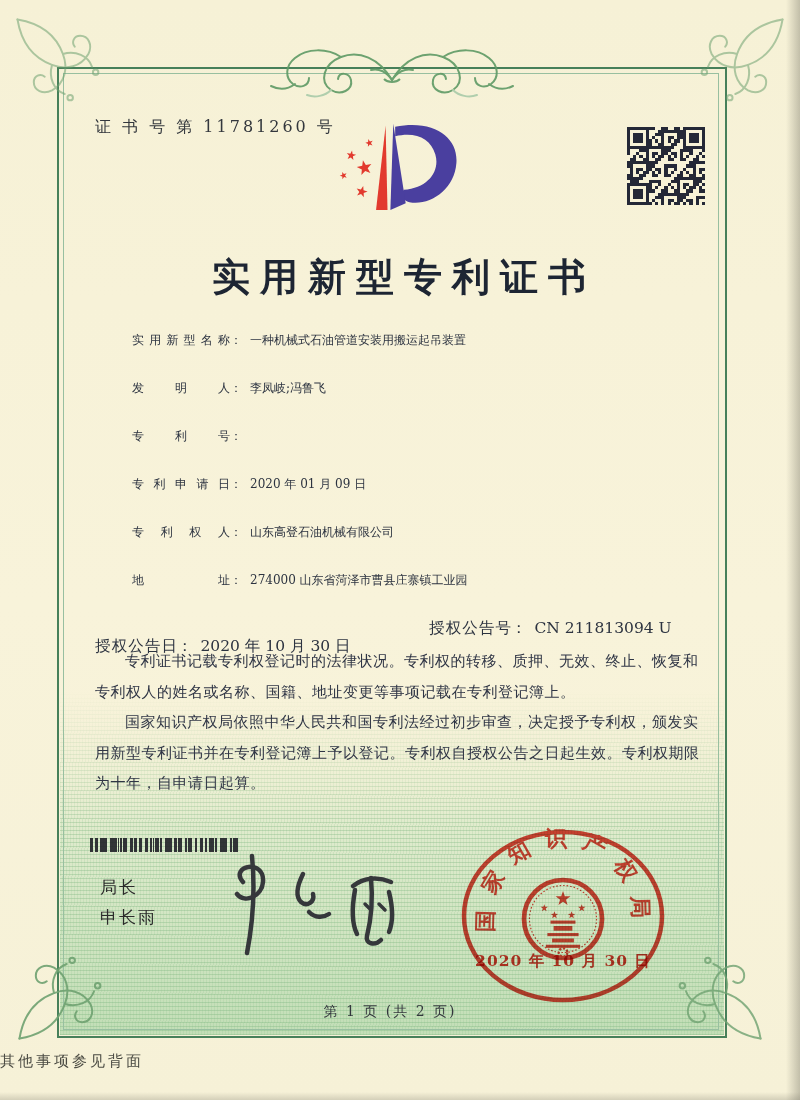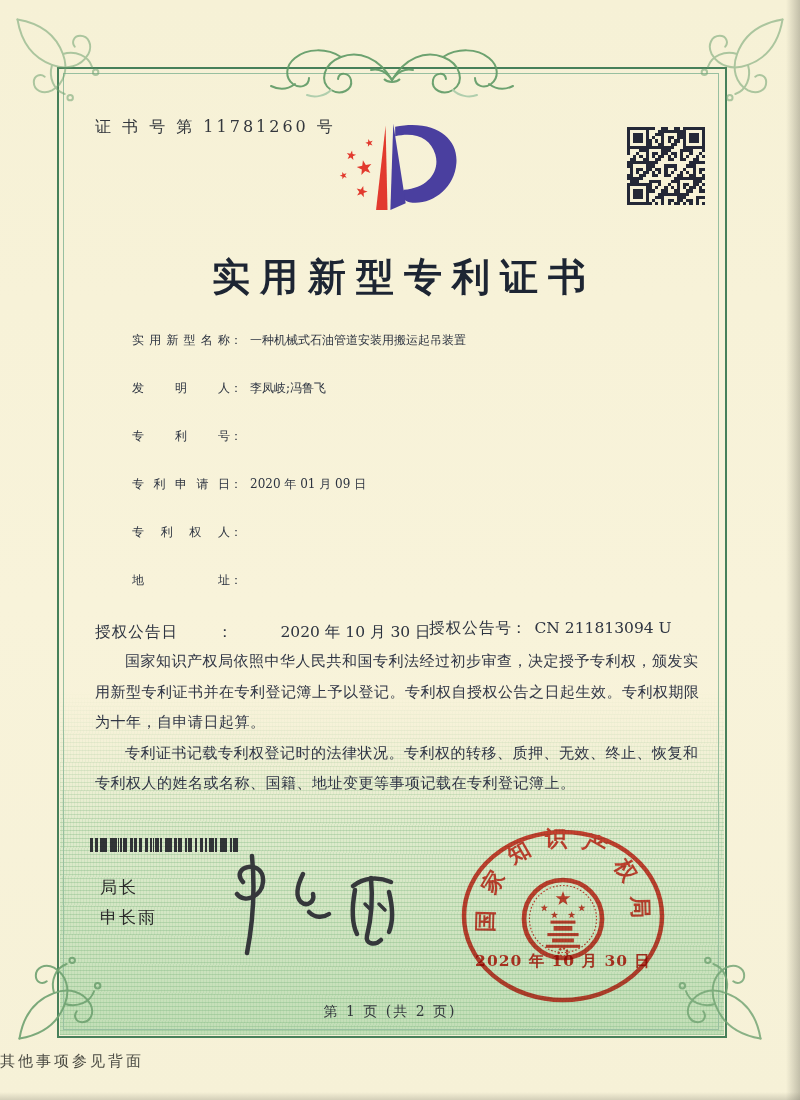--- a/index.html
+++ b/index.html
@@ -44,21 +44,21 @@
   .title{position:absolute;left:57px;top:238px;width:666px;margin:14px;text-align:center;
     font-size:38px;font-weight:700;letter-spacing:10px;color:#1d2533;}
 
   .fields{position:absolute;left:95px;top:330px;width:620px;font-size:12px;color:#2c3340;margin-left:37px;}
   .row{height:48px;display:flex;align-items:flex-start;line-height:21px;}
   .lbl{display:inline-block;width:98px;text-align:justify;text-align-last:justify;white-space:pre;}
   .colon{display:inline-block;margin-right:8px;}
   .val{white-space:pre;}
 
   .grant-row{position:absolute;left:95px;top:618px;width:620px;font-size:15.5px;color:#2c3340;line-height:21px;}
-  .grant-left{position:absolute;left:0;top:4px;display:flex;gap:40px;}
+  .grant-left{position:absolute;left:0;top:18px;display:flex;}
   .grant-right{position:absolute;left:334px;top:0;display:flex;}
   .grant-row .lbl{width:82px;}
 
   .paras{position:absolute;left:95px;top:646px;width:618px;font-size:15px;line-height:30.5px;color:#2f3545;}
   .paras p{margin:0;text-indent:2em;letter-spacing:.5px;}
   .paras p + p{margin-top:0;}
 
   .barcode{position:absolute;left:90px;top:838px;width:148px;height:14px;opacity:.88;
     background-image:
       repeating-linear-gradient(90deg,#1c1c24 0 2px,rgba(0,0,0,0) 2px 5px),
@@ -545,43 +545,45 @@
         <span class="colon">：</span>
     </div>
     <div class="row">
       <span class="lbl">专利申请日</span>
         <span class="colon">：</span>
         <span class="val">2020 年 01 月 09 日</span>
     </div>
     <div class="row">
       <span class="lbl">专利权人</span>
         <span class="colon">：</span>
+        <span class="val">山东高登石油机械有限公司</span>
     </div>
     <div class="row">
       <span class="lbl">地址</span>
         <span class="colon">：</span>
+        <span class="val">274000 山东省菏泽市曹县庄寨镇工业园</span>
     </div>
   </div>
 
   <div class="grant-row">
     <div class="grant-left">
       <span class="lbl">授权公告日</span>
         <span class="colon">：</span>
         <span class="val">2020 年 10 月 30 日</span>
     </div>
     <div class="grant-right">
       <span class="lbl">授权公告号</span>
         <span class="colon">：</span>
         <span class="val">CN 211813094 U</span>
     </div>
   </div>
 
   <div class="paras">
+    <p>专利证书记载专利权登记时的法律状况。专利权的转移、质押、无效、终止、恢复和专利权人的姓名或名称、国籍、地址变更等事项记载在专利登记簿上。</p>
     <p>国家知识产权局依照中华人民共和国专利法经过初步审查，决定授予专利权，颁发实用新型专利证书并在专利登记簿上予以登记。专利权自授权公告之日起生效。专利权期限为十年，自申请日起算。</p>
-    <p>专利证书记载专利权登记时的法律状况。专利权的转移、质押、无效、终止、恢复和专利权人的姓名或名称、国籍、地址变更等事项记载在专利登记簿上。</p>
   </div>
 
   <div class="barcode"></div>
 
   <div class="officer">
     <div>局长</div>
     <div>申长雨</div>
   </div>
 
   <div class="sig-script">

